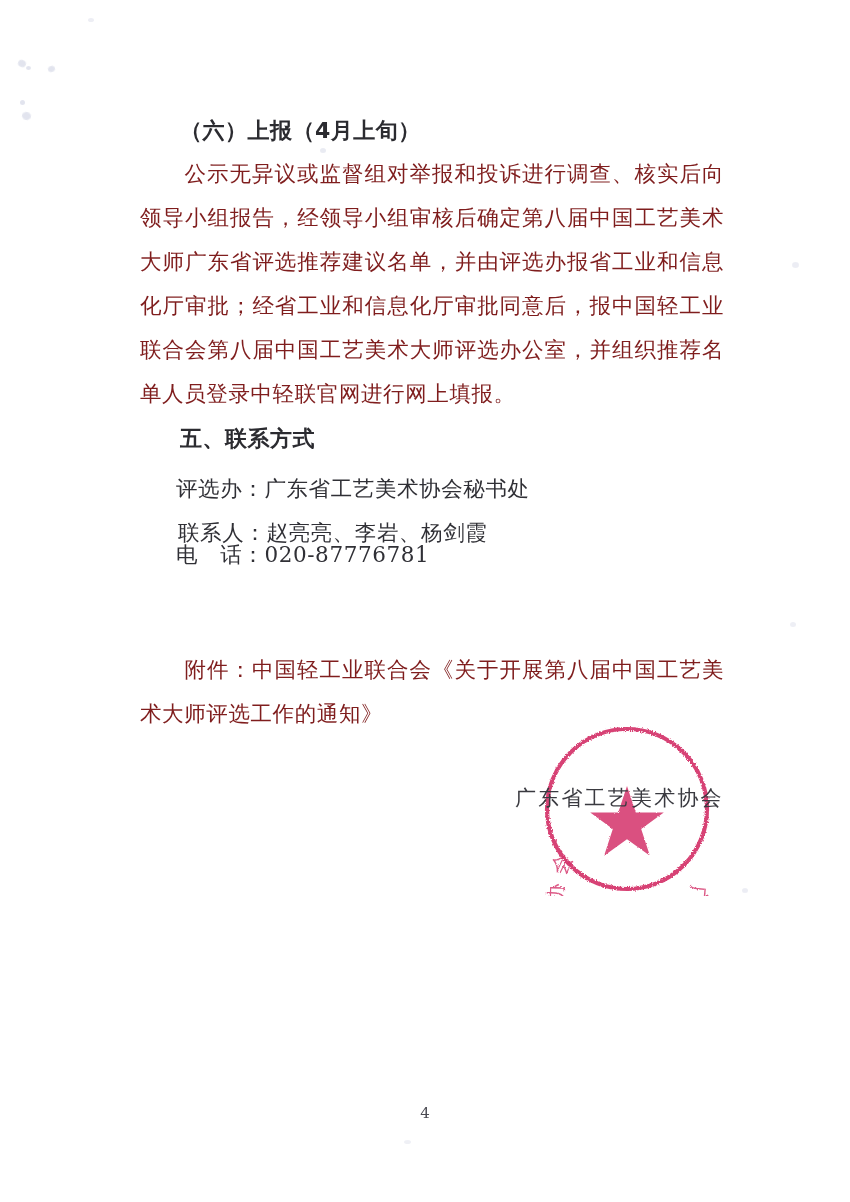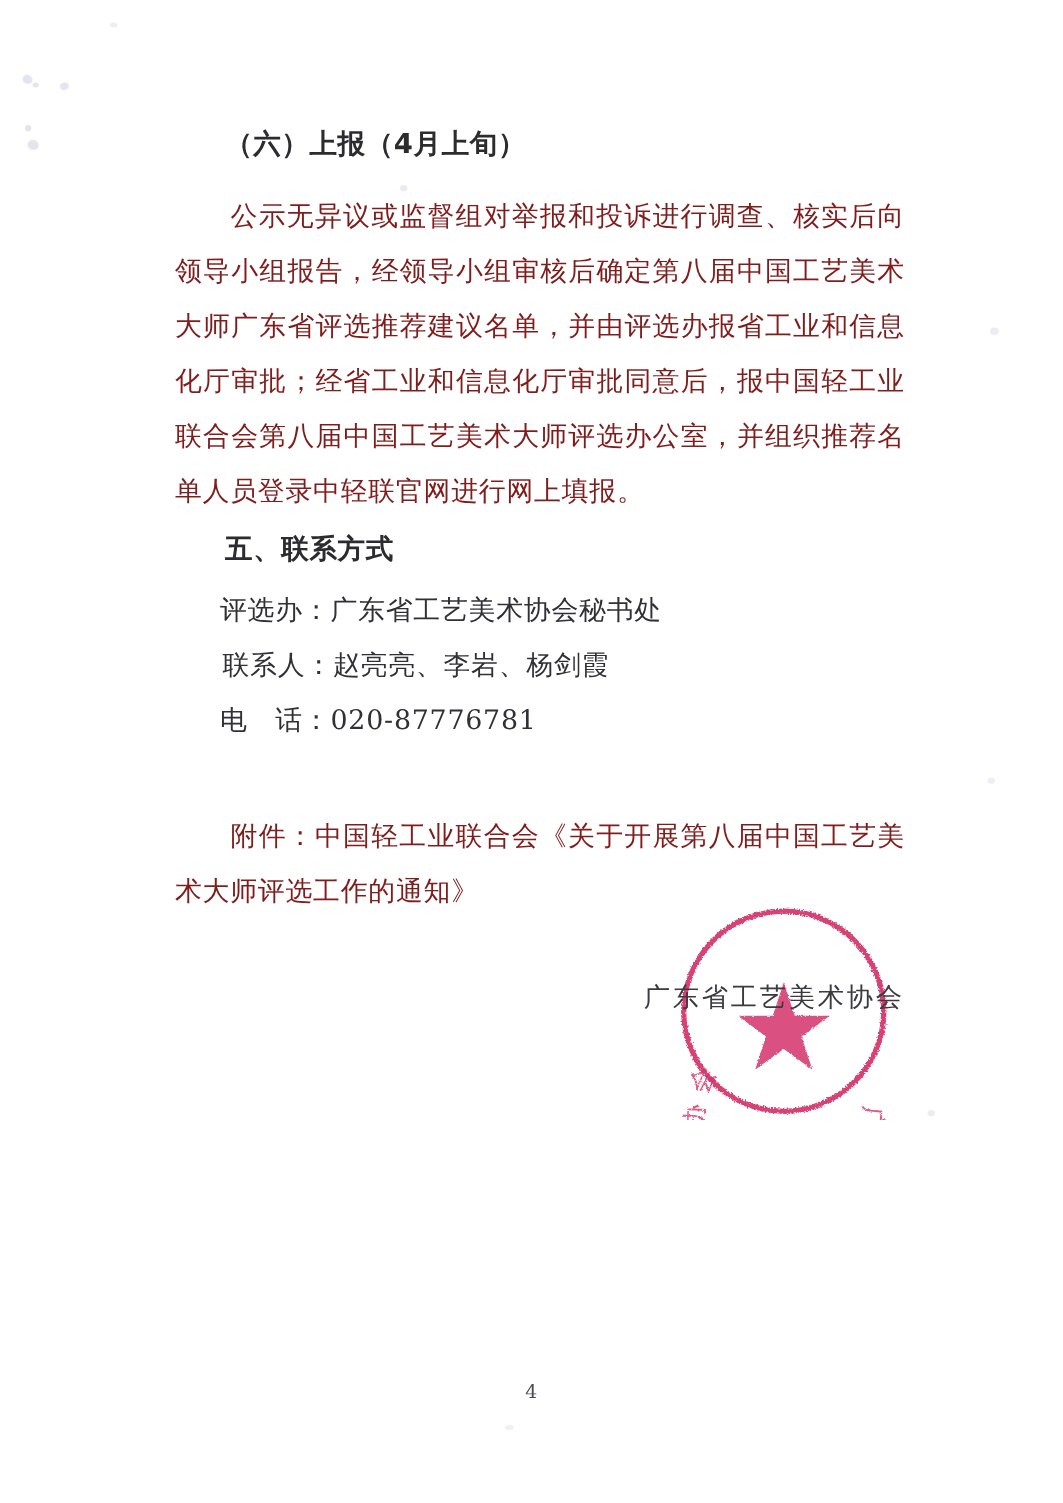--- a/index.html
+++ b/index.html
@@ -70,26 +70,26 @@
 
   .contact-line {
     font-size: 21.5px;
     line-height: 44px;
     color: #303036;
     letter-spacing: 0.6px;
     white-space: pre;
   }
 
   
-  .at-h1      { position: absolute; left: 40px;  top: 100px; text-align: center; }
+  .at-h1      { position: absolute; left: 40px;  top: 116px; text-align: center; }
   .at-p1      { position: absolute; left: 0px;   top: 152px; width: 584px; }
   .at-h2      { position: absolute; left: 40px;  top: 424px; }
   .at-c1      { position: absolute; left: 36px;  top: 467px; }
   .at-c2      { position: absolute; left: 38px;  top: 511px; }
-  .at-c3      { position: absolute; left: 36px;  top: 555px; }
+  .at-c3      { position: absolute; left: 36px;  top: 533px; }
   .at-p2      { position: absolute; left: 0px;   top: 648px; width: 584px; }
 
   
   #seal-wrap {
     position: absolute;
     left: 543px;
     top: 722px;
     width: 168px;
     height: 174px;
     pointer-events: none;

